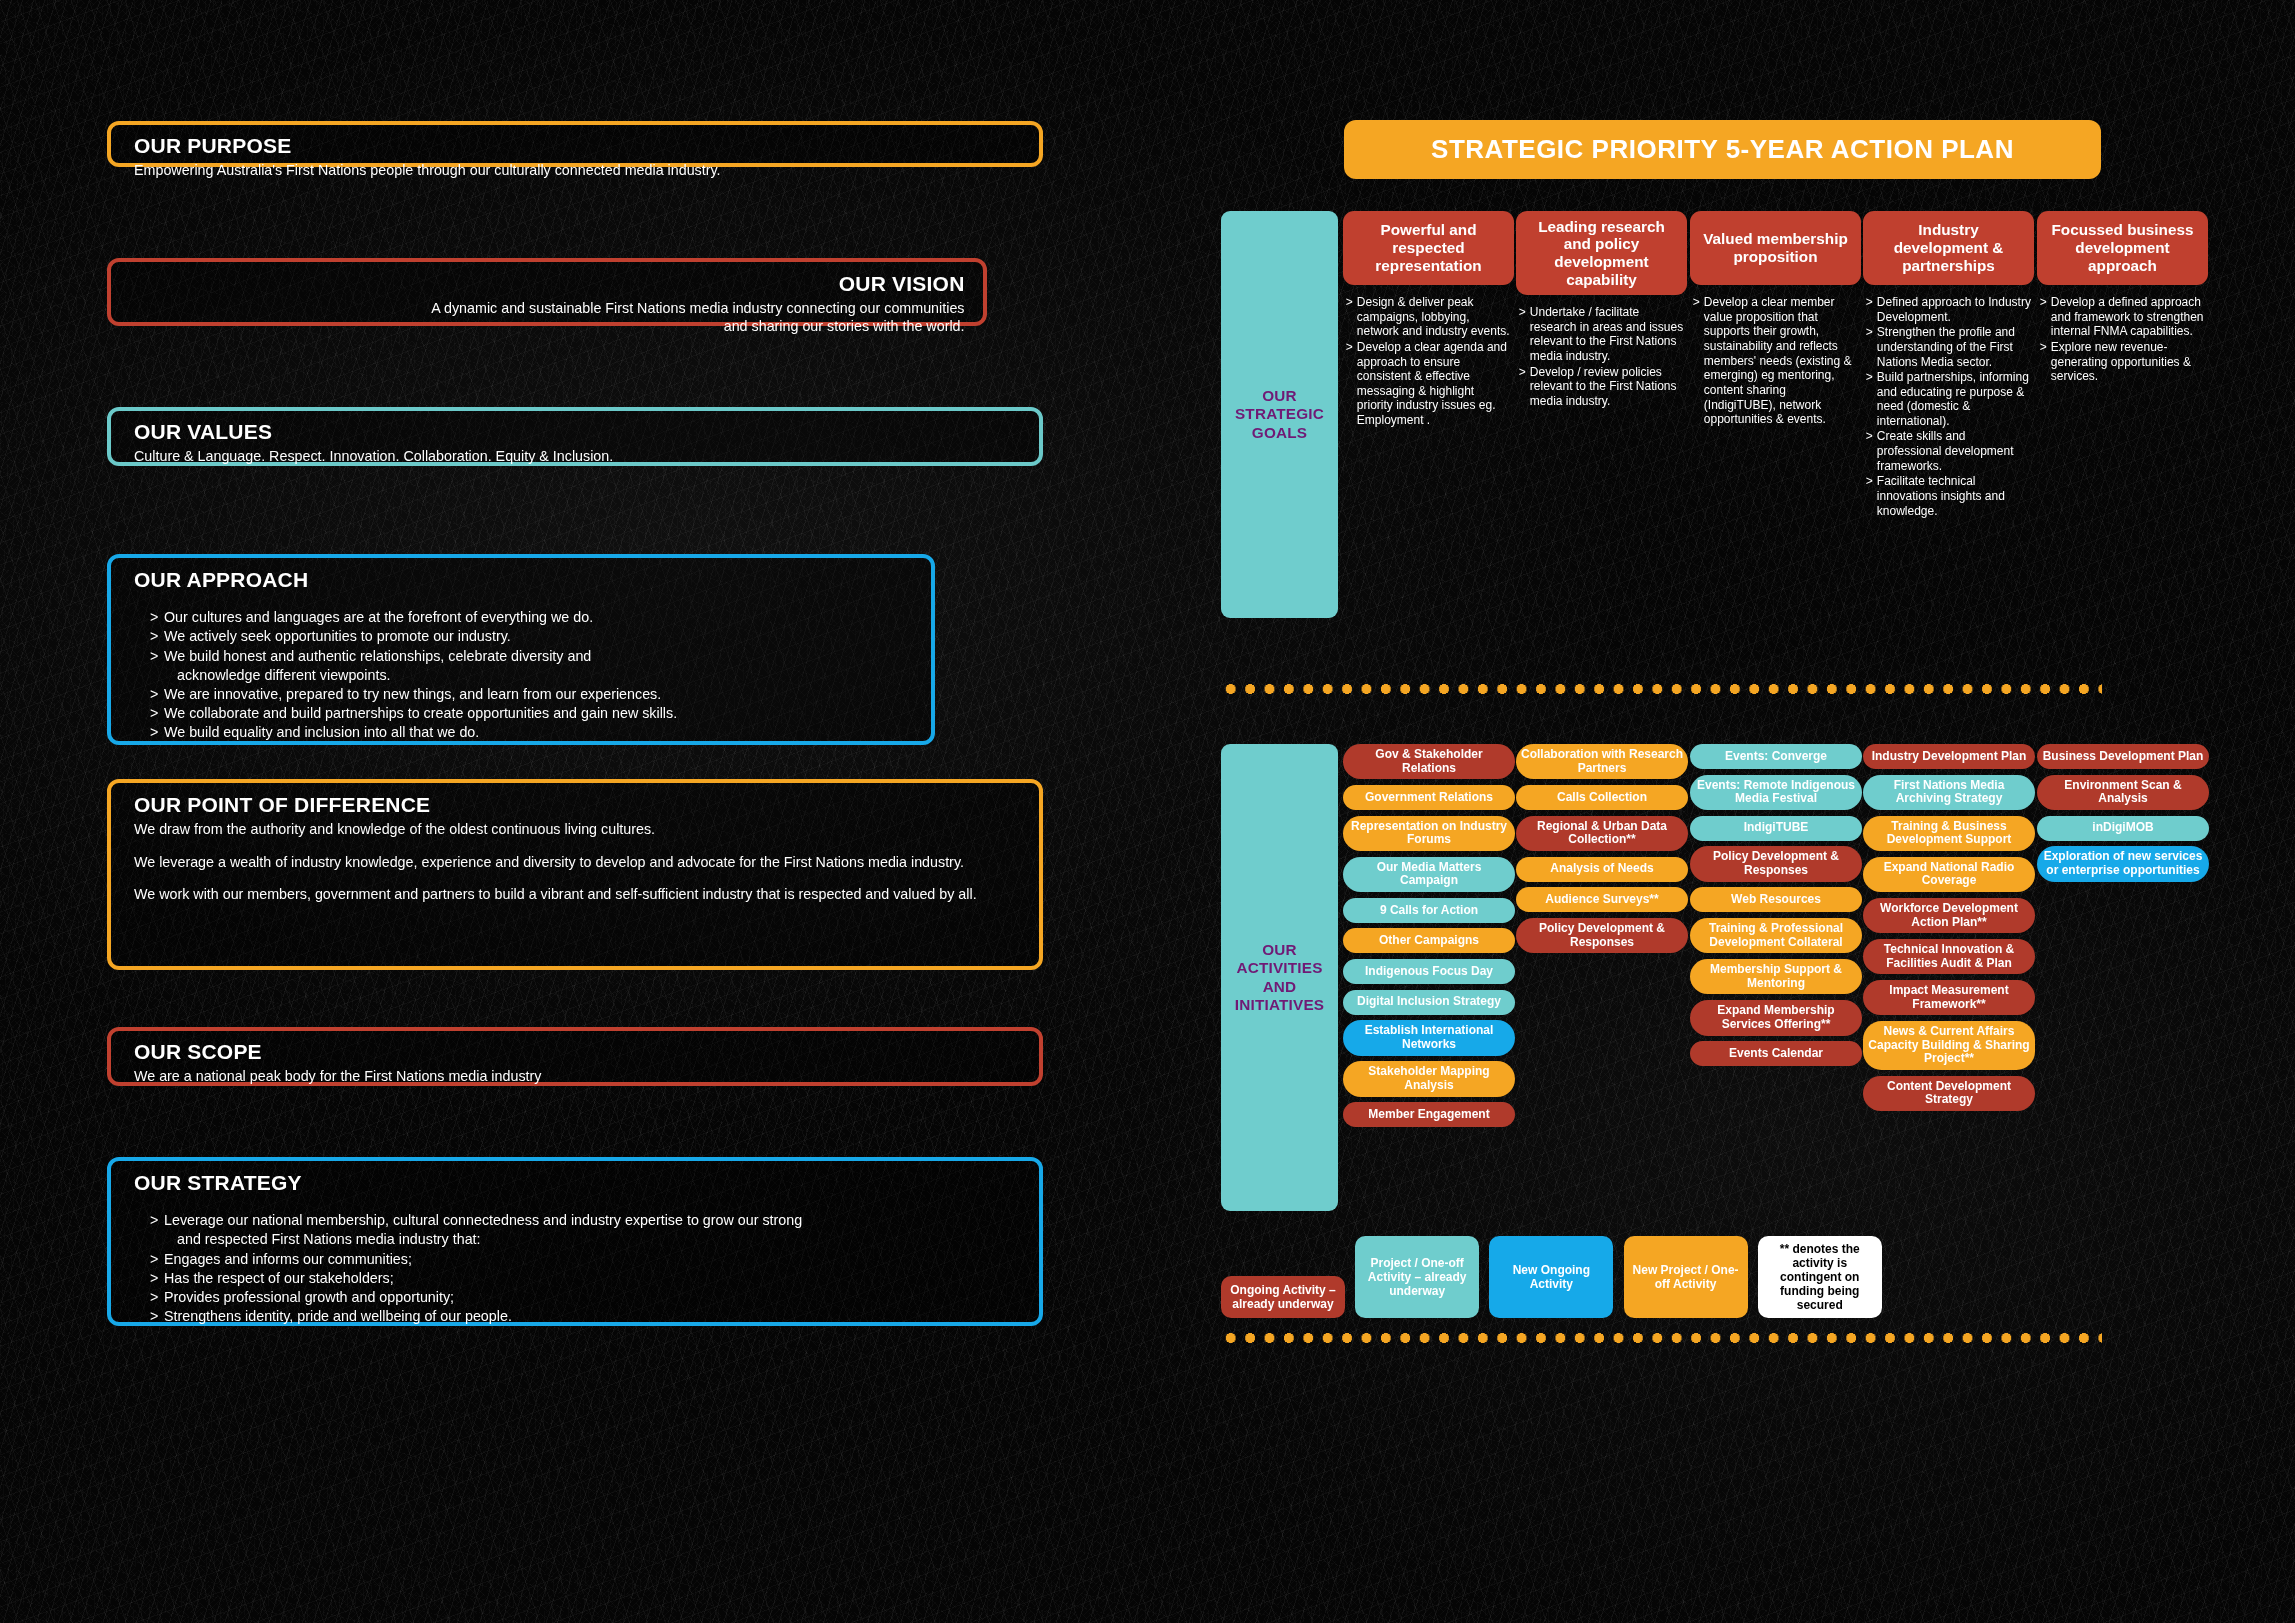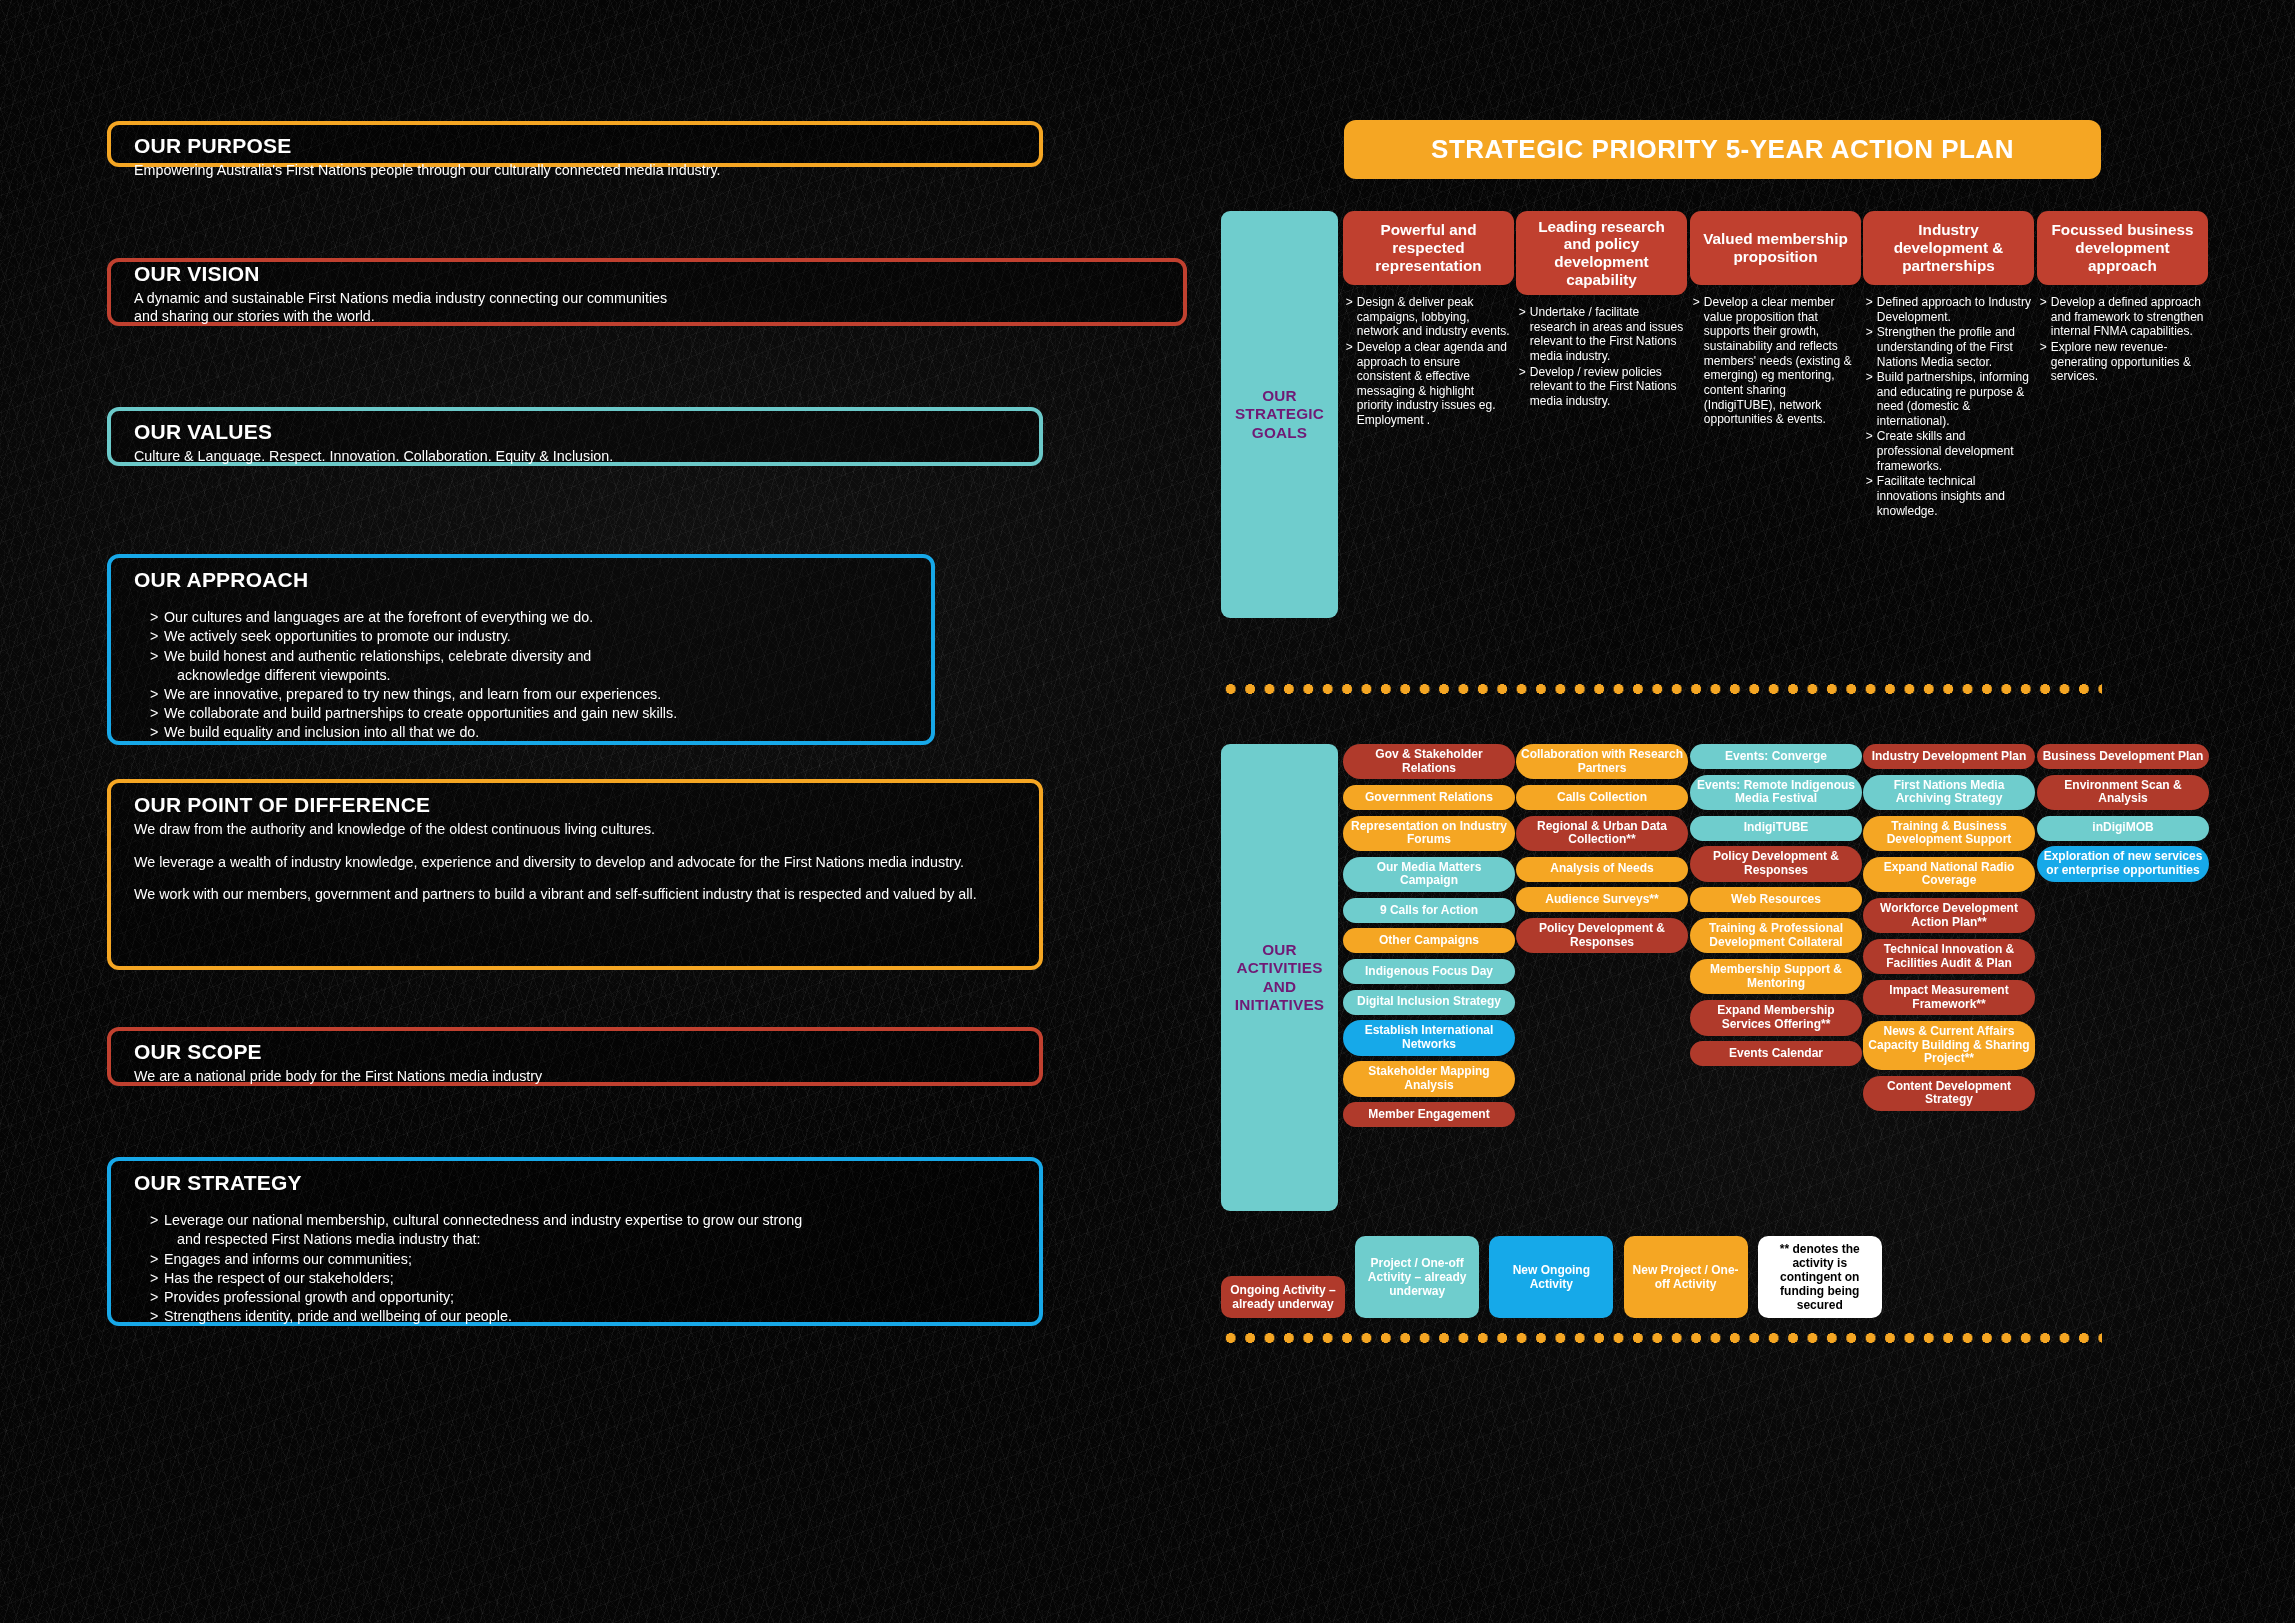--- a/index.html
+++ b/index.html
@@ -121,21 +121,21 @@
 
 <div id="bg"></div>
 
 <div id="page">
 
   <div class="lbox orange" style="top:121px;width:936px;height:46px;padding-top:9.3px;">
     <h2>OUR PURPOSE</h2>
     <p>Empowering Australia's First Nations people through our culturally connected media industry.</p>
   </div>
 
-  <div class="lbox red" style="top:258px;width:1080px;height:68px;padding-top:0;">
+  <div class="lbox red" style="top:258px;width:880px;height:68px;padding-top:10px;text-align:right;">
     <h2>OUR VISION</h2>
     <p>A dynamic and sustainable First Nations media industry connecting our communities</p>
     <p style="margin-top:0;">and sharing our stories with the world.</p>
   </div>
 
   <div class="lbox teal" style="top:407px;width:936px;height:59px;padding-top:9.3px;">
     <h2>OUR VALUES</h2>
     <p>Culture &amp; Language. Respect. Innovation. Collaboration. Equity &amp; Inclusion.</p>
   </div>
 
@@ -154,21 +154,21 @@
 
   <div class="lbox orange" style="top:779px;width:936px;height:191px;padding-top:10.2px;">
     <h2>OUR POINT OF DIFFERENCE</h2>
     <p>We draw from the authority and knowledge of the oldest continuous living cultures.</p>
     <p>We leverage a wealth of industry knowledge, experience and diversity to develop and advocate for the First Nations media industry.</p>
     <p>We work with our members, government and partners to build a vibrant and self-sufficient industry that is respected and valued by all.</p>
   </div>
 
   <div class="lbox red" style="top:1027px;width:936px;height:59px;padding-top:9.3px;">
     <h2>OUR SCOPE</h2>
-    <p>We are a national pride body for the First Nations media industry</p>
+    <p>We are a national peak body for the First Nations media industry</p>
   </div>
 
   <div class="lbox blue" style="top:1157px;width:936px;height:169px;padding-top:10.2px;">
     <h2>OUR STRATEGY</h2>
     <ul>
       <li>Leverage our national membership, cultural connectedness and industry expertise to grow our strong</li>
       <li class="cont">and respected First Nations media industry that:</li>
       <li>Engages and informs our communities;</li>
       <li>Has the respect of our stakeholders;</li>
       <li>Provides professional growth and opportunity;</li>

